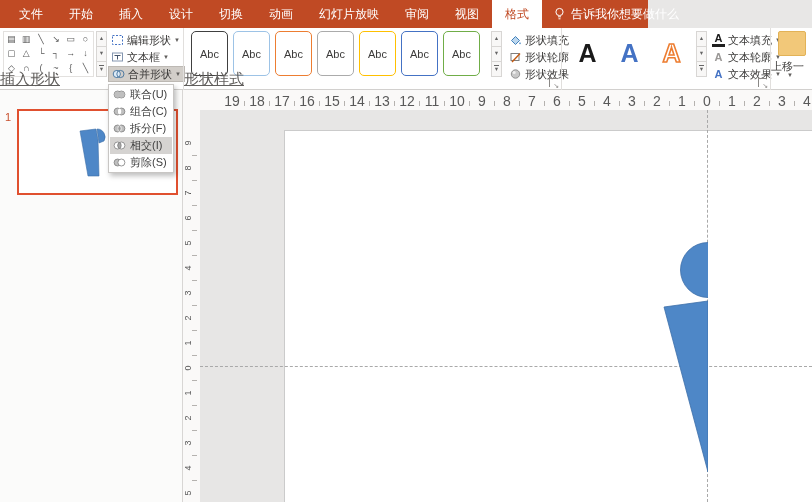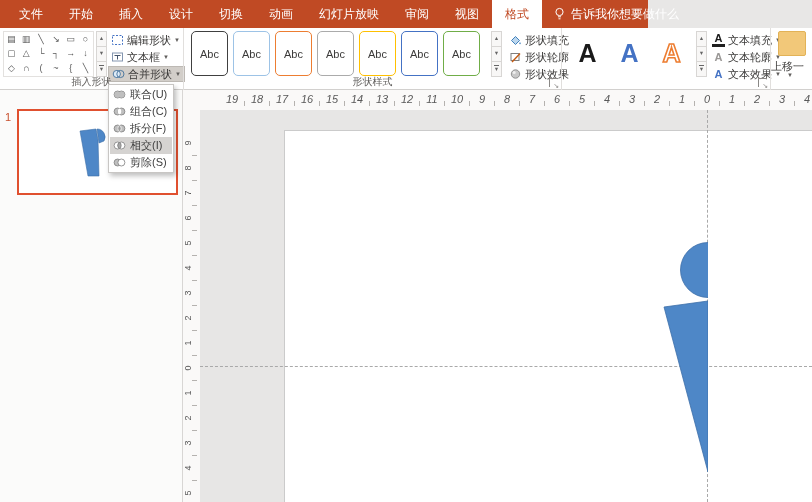--- a/index.html
+++ b/index.html
@@ -12,22 +12,22 @@
              background:var(--accent,#C04A24); display:flex; align-items:stretch; padding-left:6px; }
   .tab { color:#fff; font-size:12px; display:flex; align-items:center; padding:0 13px; cursor:default; white-space:nowrap; }
   .tab.active { background:#fff; color:var(--accent,#C04A24); }
   .tellme { display:flex; align-items:center; gap:6px; color:#fff; font-size:12px; padding:0 12px; white-space:nowrap; }
 
   
   .ribbon { position:absolute; left:0; top:28px; width:812px; height:62px; background:#FFFFFF;
             border-bottom:1px solid #D2D0CE; }
   .rgroup { position:absolute; top:0; height:62px; }
   .rgroup + .rgroup, .rgroup.sep { border-left:1px solid #E1DFDD; }
-  .grouplabel { position:absolute; bottom:1px; left:0; right:0; text-align:center;
-                font-size:10px; color:#605E5C; }
+  .grouplabel { position:absolute; bottom:1px; left:0; right:0; text-align:left;
+                font-size:15px; color:#605E5C;text-decoration:underline; }
   .launcher { position:absolute; right:3px; bottom:3px; width:9px; height:9px;
               border-left:1px solid #8A8886; border-top:1px solid #8A8886; }
   .launcher:after { content:"↘"; position:absolute; right:-1px; bottom:-3px; font-size:7px; color:#8A8886; }
 
   
   .shape-gallery { position:absolute; left:3px; top:3px; width:91px; height:46px;
                    background:#fff; border:1px solid #E3E1DF; display:grid;
                    grid-template-columns:repeat(6,1fr); grid-template-rows:repeat(3,1fr); }
   .shape-cell { display:flex; align-items:center; justify-content:center;
                 font-size:9px; color:#595959; line-height:1; }
@@ -74,21 +74,21 @@
   .thumb-panel { width:183px; background:#FBFBFA; position:relative; border-right:1px solid #D8D6D4; }
   .slide-num { position:absolute; left:5px; top:21px; font-size:11px; color:#C8502E; }
   .slide-thumb { position:absolute; left:17px; top:19px; width:161px; height:86px;
                  background:#fff; border:2px solid var(--thumbsel,#E0502F); }
   .editor { flex:1; display:flex; flex-direction:column; }
   .hrow { height:20px; display:flex; }
   .corner { width:17px; background:#FAF9F8; }
   .h-ruler { flex:1; position:relative; background:#FAF9F8;
              background-image:repeating-linear-gradient(to right,#B5B2AF 0 1px,transparent 1px 25px);
              background-size:575px 5px; background-position:44px 11px; background-repeat:no-repeat; }
-  .h-num { position:absolute; top:3px; transform:translateX(-50%); font-size:11px; color:#595959;font-style:italic; }
+  .h-num { position:absolute; top:3px; transform:translateX(-50%); font-size:14px; color:#595959; }
   .brow { flex:1; display:flex; }
   .v-ruler { width:17px; position:relative; background:#FAF9F8;
              background-image:repeating-linear-gradient(to bottom,#B5B2AF 0 1px,transparent 1px 25px);
              background-size:5px 345px; background-position:9px 45px; background-repeat:no-repeat; }
   .v-num { position:absolute; left:2px; transform:translateY(-50%) rotate(270deg); font-size:9px; color:#595959; }
   .canvas { flex:1; position:relative; background:#E7E6E5; overflow:hidden; }
   .slide { position:absolute; left:84px; top:20px; width:847px; height:476px; background:#fff;
            border:1px solid #CBCBCB; }
   .guide-v { position:absolute; left:507px; top:0; height:100%; width:0;
              border-left:1px dashed #A9A9A9; }

